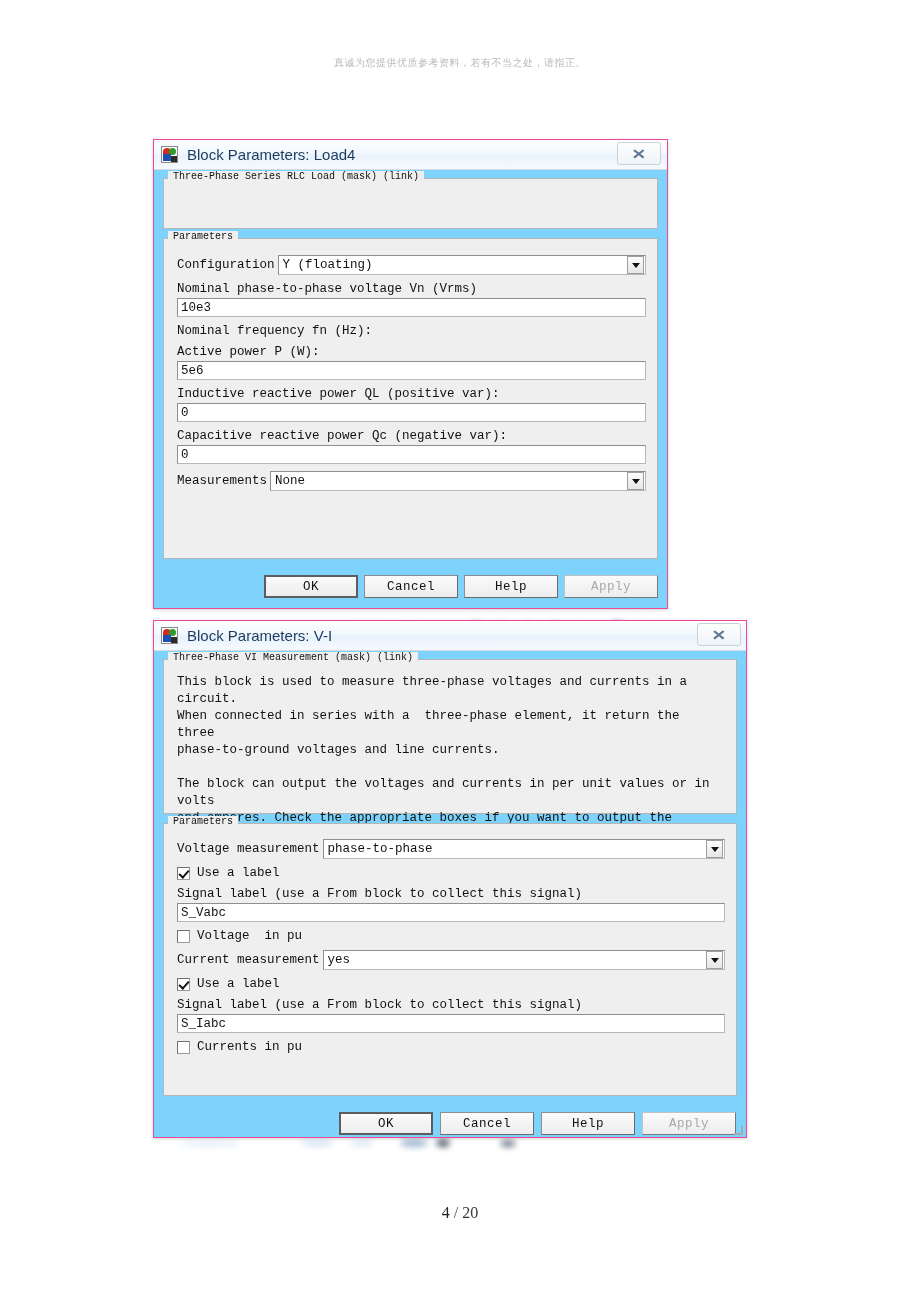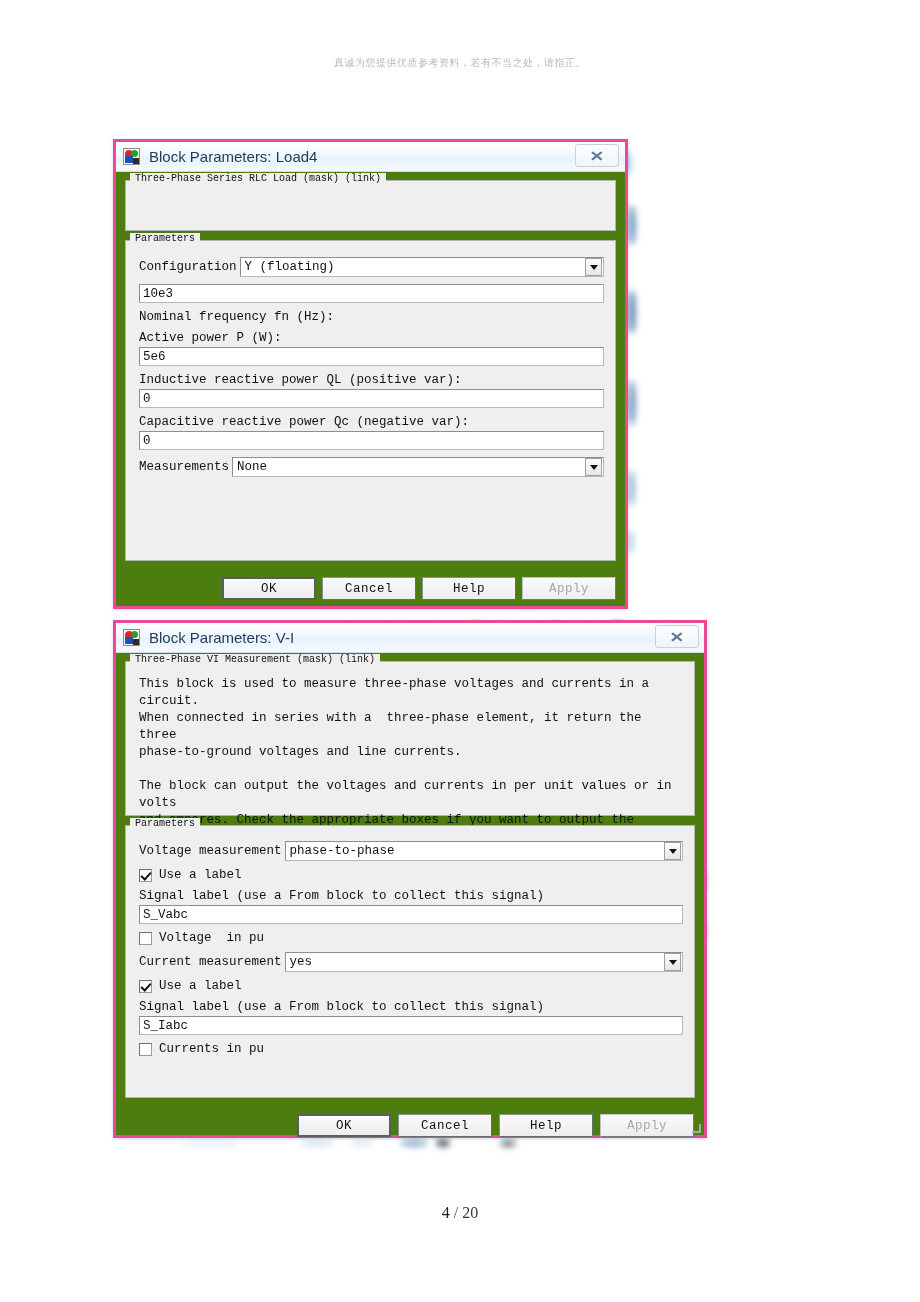--- a/index.html
+++ b/index.html
@@ -44,24 +44,25 @@
   .blur-blob {
     position: absolute;
     border-radius: 50%;
     filter: blur(4px);
     pointer-events: none;
   }
 
   
   .dlg {
     position: absolute;
-    background: #4d7c0f;
-    border: 3px solid #ec4899;
+    background: #7dd3fc;
+    border: 1px solid #ec4899;
     box-sizing: border-box;
     box-shadow: 0 1px 3px rgba(0,0,0,0.18);
+    margin-left: 40px;
   }
   .dlg-titlebar {
     height: 30px;
     background: linear-gradient(to bottom, #fdfeff 0%, #f2f8fd 45%, #e8f2fb 55%, #f6fafe 100%);
     border-bottom: 1px solid #d4dbe2;
     display: flex;
     align-items: center;
     padding-left: 7px;
     position: relative;
     box-sizing: border-box;
@@ -391,20 +392,21 @@
 
         <div class="row-inline">
           <span class="lbl">Configuration</span>
           <div class="combo">
             <span class="combo-val">Y (floating)</span>
             <span class="combo-arrow"></span>
           </div>
         </div>
 
         <div class="field-block">
+          <span class="lbl-block">Nominal phase-to-phase voltage Vn (Vrms)</span>
           <div class="txtbox">10e3</div>
         </div>
 
         <div class="field-block">
           <span class="lbl-block">Nominal frequency fn (Hz):</span>
         </div>
 
         <div class="field-block">
           <span class="lbl-block">Active power P (W):</span>
           <div class="txtbox">5e6</div>

